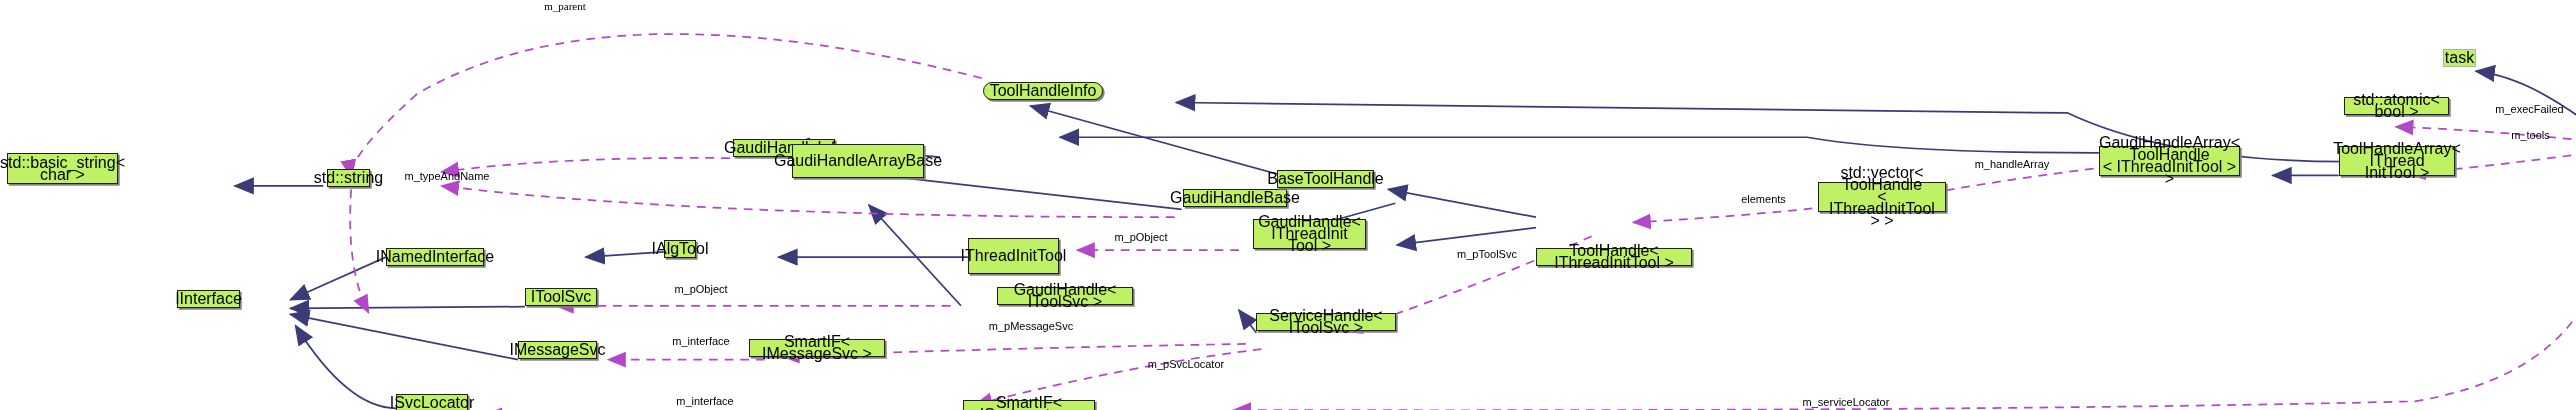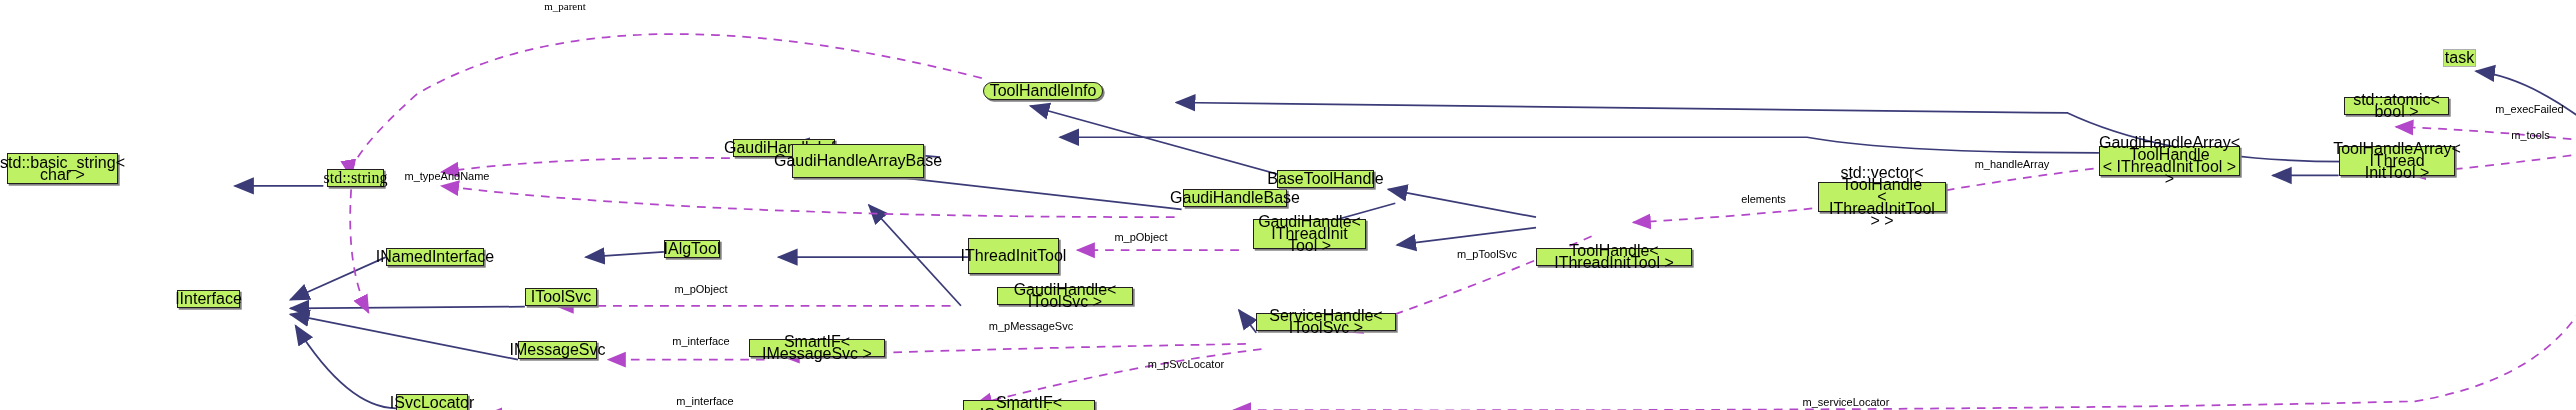--- a/index.html
+++ b/index.html
@@ -144,37 +144,37 @@
 
       <path d="M 2996 174 Q 2880 190 2772 200" marker-end="url(#arrow-usage)"></path>
 
       <path d="M 3002 182 Q 3030 420 2780 462 Q 2300 474 1420 472" marker-end="url(#arrow-usage)"></path>
     </g>
   </svg>
 
   <div class="node" style="left:7px;   top:153px; width:111px; height:31px;text-align:center;">std::basic_string&lt;
 char &gt;</div>
 
-  <div class="node" style="left:327px; top:169px; width:57px;  height:18px;font-family:Liberation Serif, serif;">std::string</div>
+  <div class="node" style="left:327px; top:169px; width:43px;  height:18px;">std::string</div>
 
   <div class="node" style="left:733px; top:139px; width:102px; height:18px;">GaudiHandleInfo</div>
 
   <div class="node" style="left:1183px;top:189px; width:104px; height:18px;">GaudiHandleBase</div>
 
   <div class="node" style="left:386px; top:248px; width:98px; height:18px;">INamedInterface</div>
 
   <div class="node" style="left:160px; top:290px; width:63px;  height:18px;margin-left:17px;">IInterface</div>
 
   <div class="node" style="left:525px; top:288px; width:72px;  height:18px;">IToolSvc</div>
 
   <div class="node" style="left:518px; top:341px; width:79px;  height:18px;">IMessageSvc</div>
 
   <div class="node" style="left:396px; top:394px; width:72px;  height:18px;">ISvcLocator</div>
 
-  <div class="node" style="left:664px; top:240px; width:56px;  height:18px;text-align:center;">IAlgTool</div>
+  <div class="node" style="left:664px; top:240px; width:32px;  height:18px;text-align:center;">IAlgTool</div>
 
   <div class="node" style="left:749px; top:339px; width:136px; height:18px;">SmartIF&lt; IMessageSvc &gt;</div>
 
   <div class="node" style="left:963px;top:400px; width:132px; height:18px;">SmartIF&lt; ISvcLocator &gt;</div>
 
   <div class="node" style="left:792px; top:144px; width:132px; height:34px;">GaudiHandleArrayBase</div>
 
   <div class="node" style="left:983px;top:82px;  width:120px; height:18px;border-radius:9px;">ToolHandleInfo</div>
 
   <div class="node" style="left:1277px;top:170px; width:97px; height:18px;">BaseToolHandle</div>

